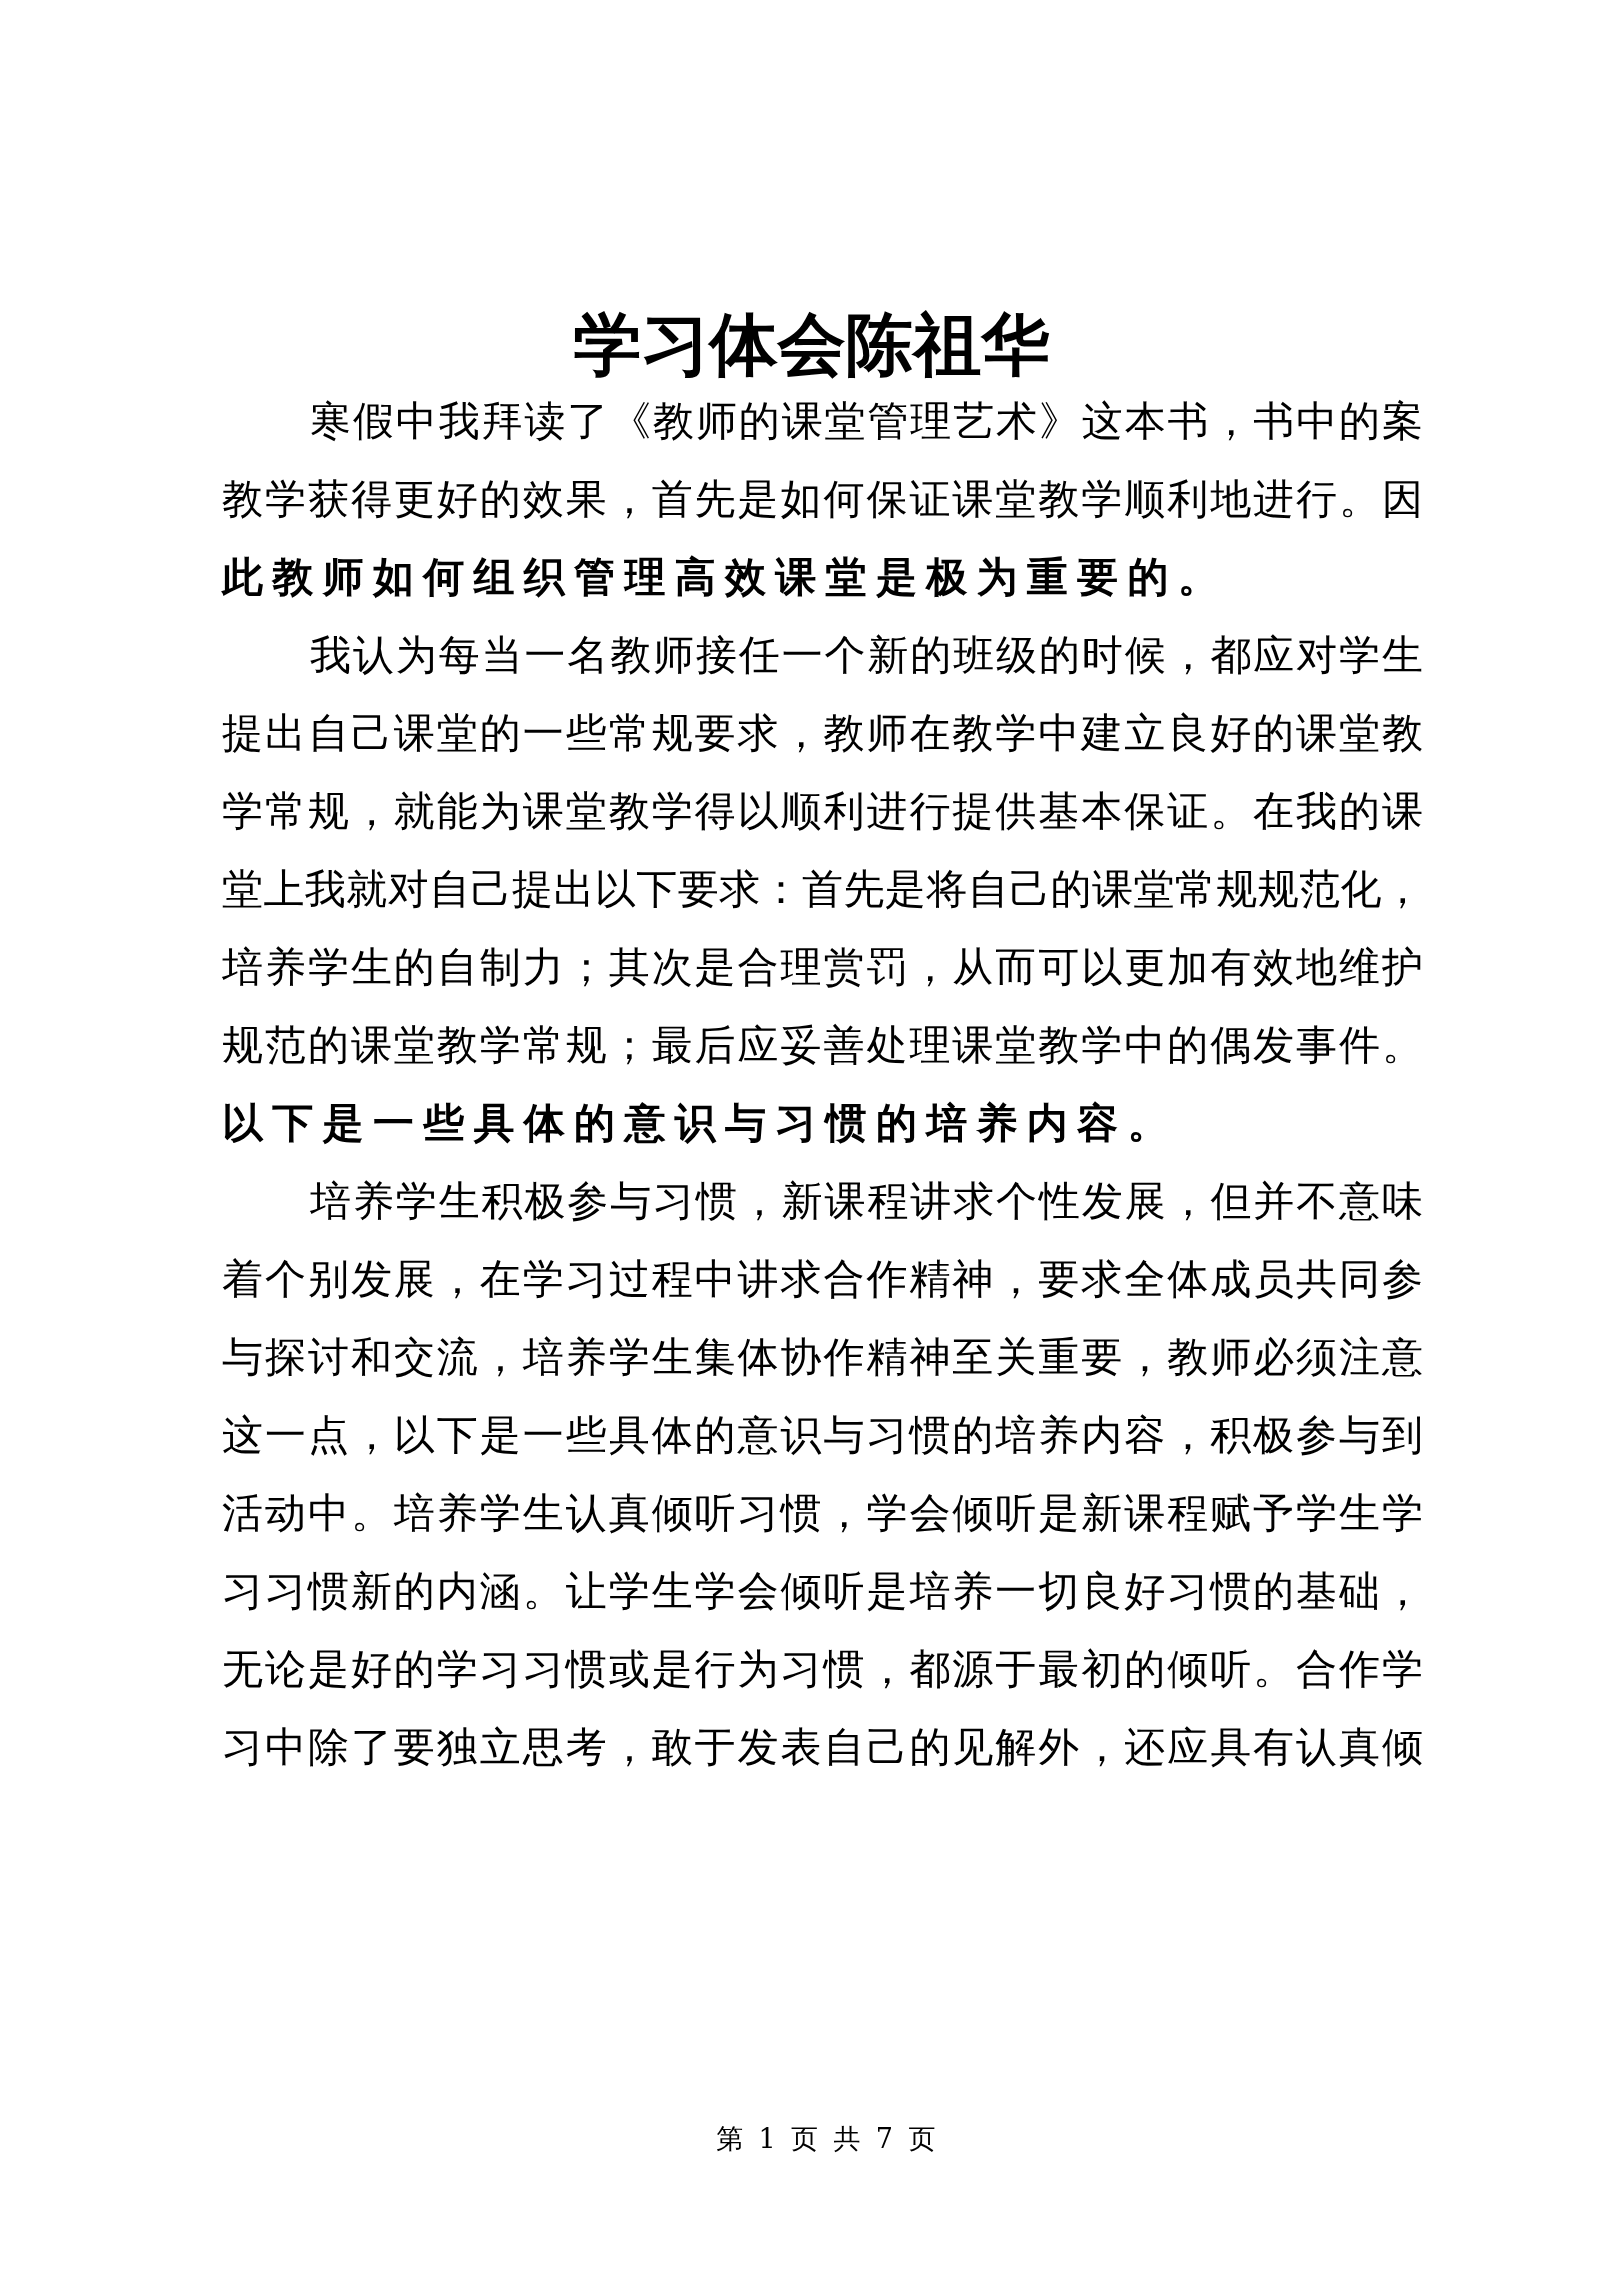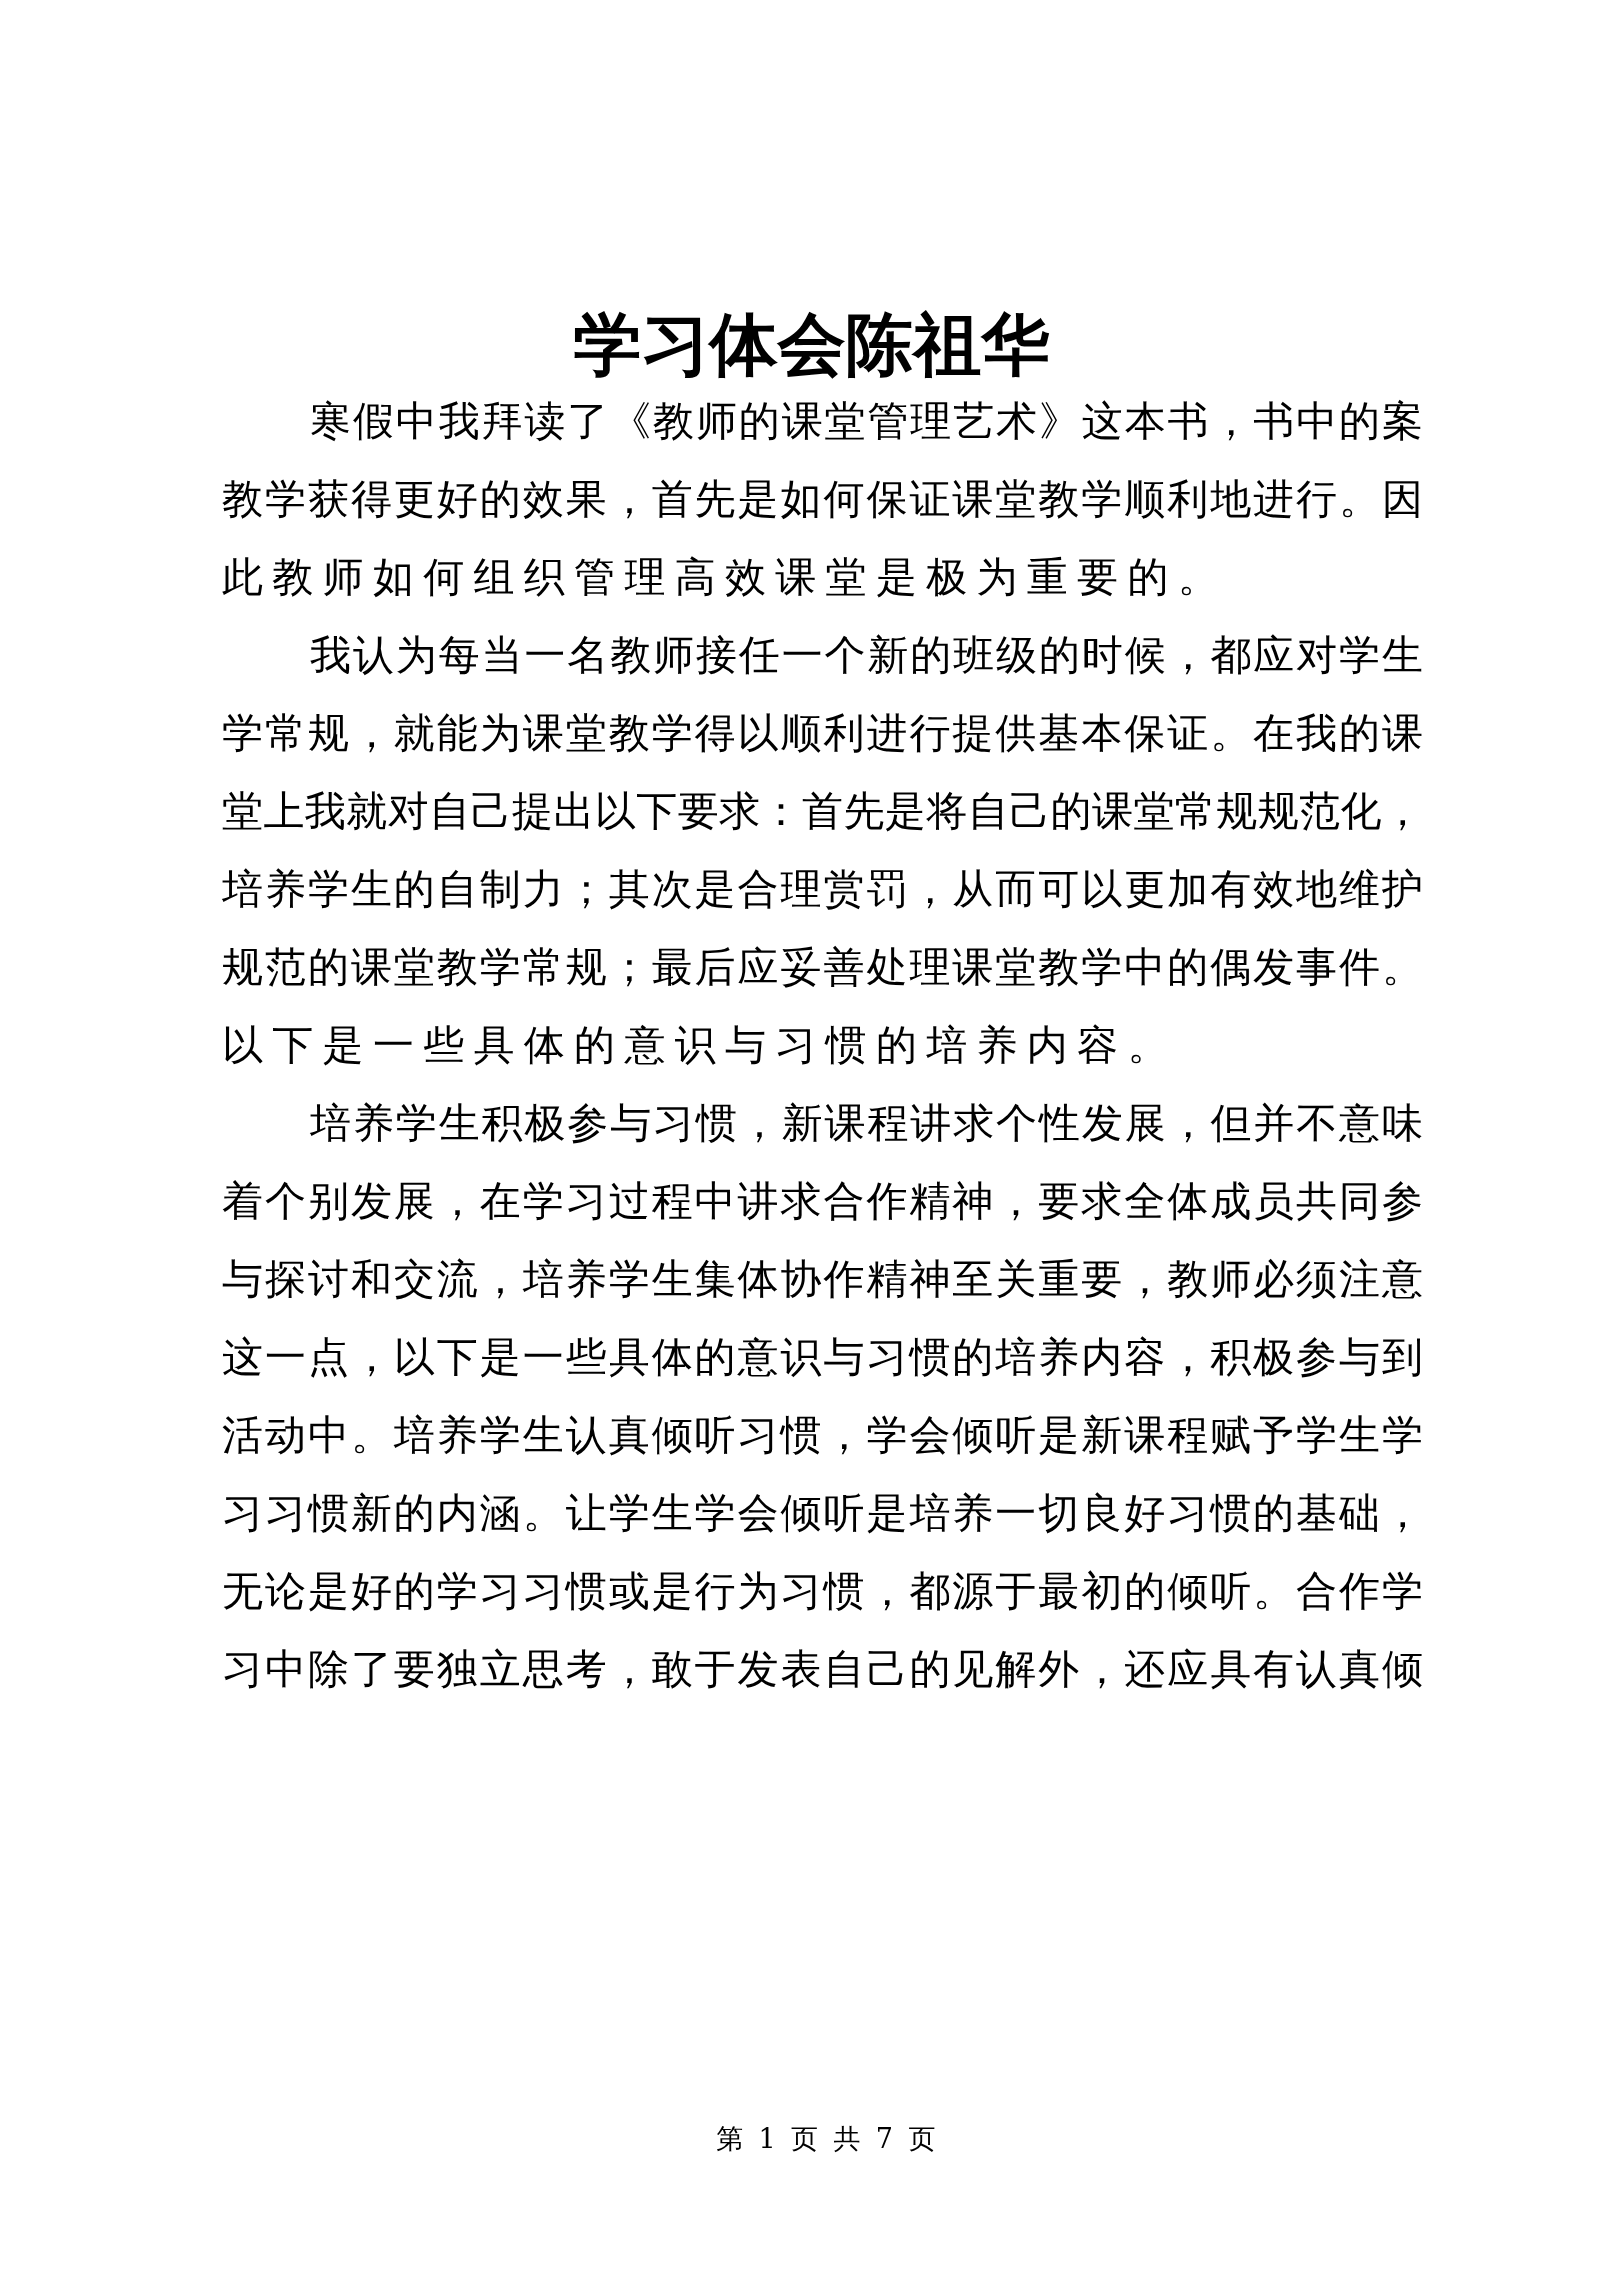--- a/index.html
+++ b/index.html
@@ -39,20 +39,21 @@
       line-height: 78px;
       font-size: 41px;
       white-space: nowrap;
       text-align: justify;
       text-align-last: justify;
       letter-spacing: 0px;
     }
     .line.last {
       text-align-last: left;
       letter-spacing: 9.3px;
+      font-weight: bold;
     }
     .line.indent {
       padding-left: 88px;
     }
     .author-line {
       text-align-last: left;
       letter-spacing: 9.3px;
     }
     .footer {
       position: absolute;
@@ -70,20 +71,21 @@
 
 <div class="page-title">学习体会陈祖华</div>
 
 <div class="body-block">
 
   <span class="line indent">寒假中我拜读了《教师的课堂管理艺术》这本书，书中的案</span>
   <span class="line">教学获得更好的效果，首先是如何保证课堂教学顺利地进行。因</span>
   <span class="line last">此教师如何组织管理高效课堂是极为重要的。</span>
 
   <span class="line indent">我认为每当一名教师接任一个新的班级的时候，都应对学生</span>
+  <span class="line">提出自己课堂的一些常规要求，教师在教学中建立良好的课堂教</span>
   <span class="line">学常规，就能为课堂教学得以顺利进行提供基本保证。在我的课</span>
   <span class="line">堂上我就对自己提出以下要求：首先是将自己的课堂常规规范化，</span>
   <span class="line">培养学生的自制力；其次是合理赏罚，从而可以更加有效地维护</span>
   <span class="line">规范的课堂教学常规；最后应妥善处理课堂教学中的偶发事件。</span>
   <span class="line last">以下是一些具体的意识与习惯的培养内容。</span>
 
   <span class="line indent">培养学生积极参与习惯，新课程讲求个性发展，但并不意味</span>
   <span class="line">着个别发展，在学习过程中讲求合作精神，要求全体成员共同参</span>
   <span class="line">与探讨和交流，培养学生集体协作精神至关重要，教师必须注意</span>
   <span class="line">这一点，以下是一些具体的意识与习惯的培养内容，积极参与到</span>

